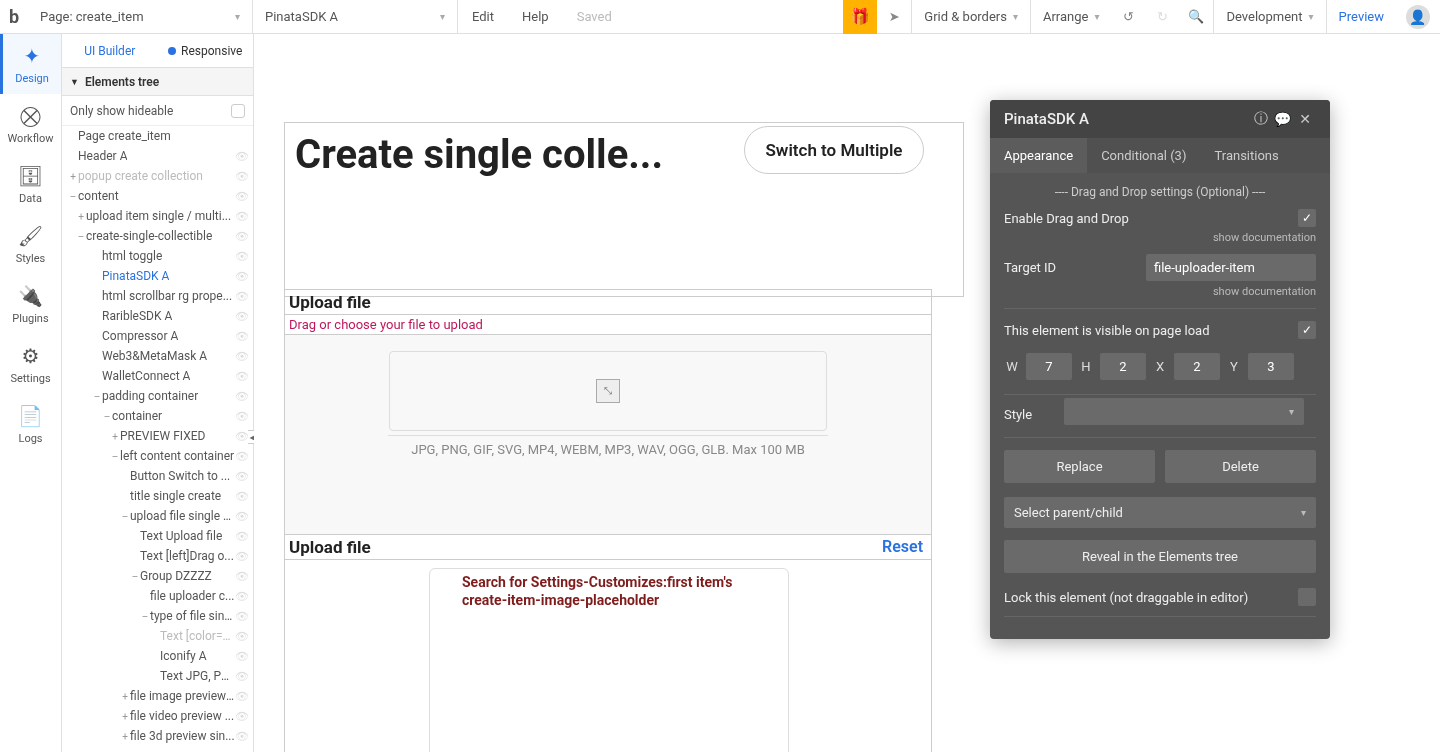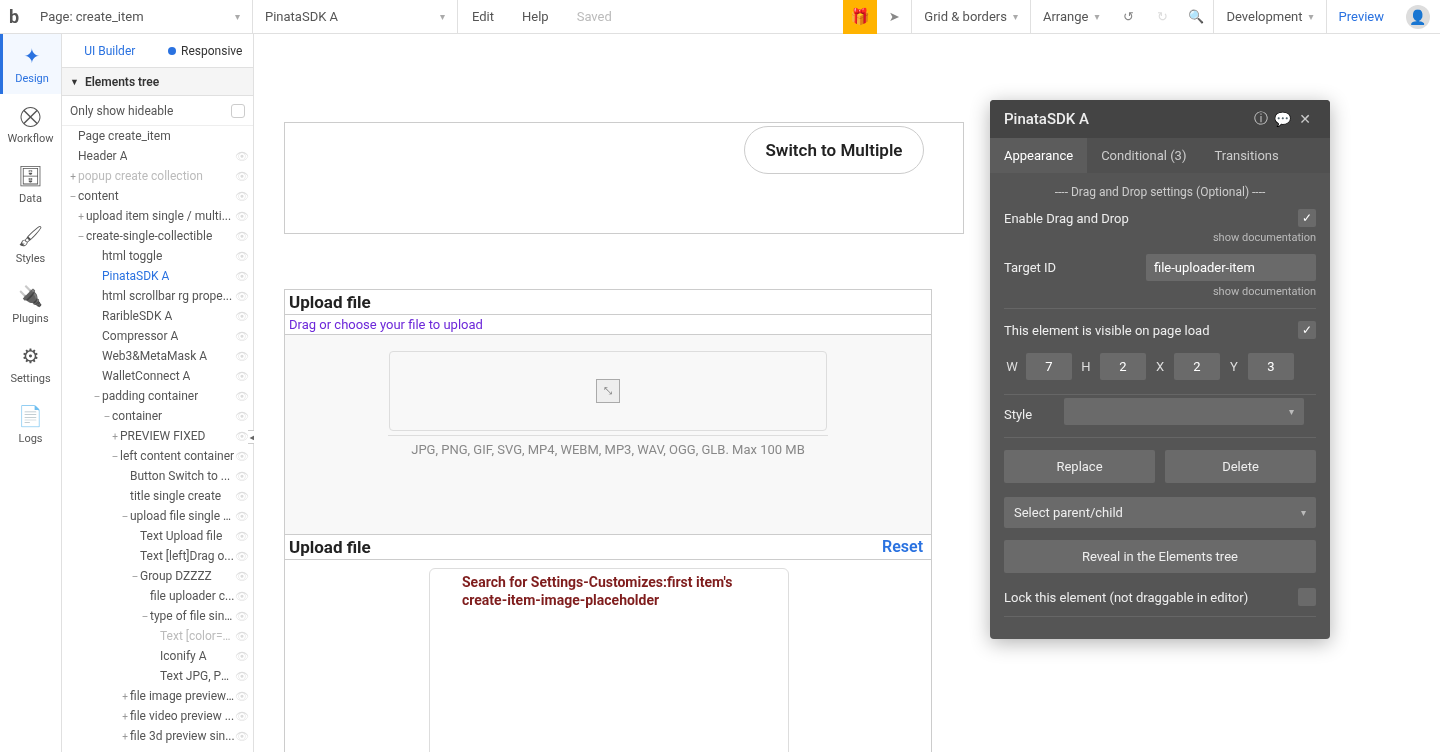--- a/index.html
+++ b/index.html
@@ -51,21 +51,21 @@
 
 
 .canvas-wrap { position: absolute; top: 34px; left: 254px; right: 0; bottom: 0; background: #fff; overflow: hidden; }
 .canvas-scroll { position: absolute; top: 0; left: 14px; width: 1100px; height: 100%; }
 .page-border { position: absolute; top: 88px; left: 16px; width: 680px; border: 1px solid #ccc; }
 .page-heading { font-size: 40px; font-weight: 700; color: #222; padding: 8px 10px; white-space: nowrap; overflow: hidden; text-overflow: ellipsis; width: 460px; }
 .switch-btn { position: absolute; top: 92px; left: 476px; width: 180px; height: 48px; border: 1px solid #ccc; border-radius: 24px; display: flex; align-items: center; justify-content: center; font-size: 17px; font-weight: 600; color: #222; background: #fff; }
 
 .upload-section { position:absolute; left:16px; top: 255px; width: 648px; }
 .ulabel { font-size: 17px; font-weight: 700; color: #222; border: 1px solid #ccc; padding: 2px 4px; }
-.uhint { font-size: 13px; color: #6d28d9; border: 1px solid #ccc; border-top: none; padding: 2px 4px; }
+.uhint { font-size: 13px; color: #be185d; border: 1px solid #ccc; border-top: none; padding: 2px 4px; }
 .uploader-box { border: 1px solid #ccc; border-top: none; height: 200px; background: #f8f8f8; position: relative; }
 .inner-uploader { position: absolute; top: 16px; left: 104px; right: 104px; height: 80px; border: 1px solid #ddd; border-radius: 4px; display:flex; align-items:center; justify-content:center; }
 .mini-sel { width: 24px; height: 24px; border: 1px solid #aaa; background: #eee; display:flex; align-items:center; justify-content:center; font-size: 10px; color:#666;}
 .file-types { position: absolute; top: 100px; left: 0; right: 0; text-align: center; font-size: 13px; color: #888; border-top:1px solid #ddd; padding-top:6px;width:440px;margin:0 auto; }
 
 .upload-section2 { position:absolute; left:16px; top: 500px; width: 648px; }
 .urow2 { display:flex; border:1px solid #ccc; }
 .urow2 .ulab2 { font-size:17px; font-weight:700; color:#222; padding:2px 4px; flex:1; }
 .urow2 .reset { font-size:16px; font-weight:600; color:#2a72e0; padding:2px 8px; cursor:pointer; }
 .preview-box { border:1px solid #ccc; border-top:none; height: 220px; position:relative; }
@@ -339,20 +339,21 @@
         <span class="eye">👁</span>
       </div>
     </div>
 </div>
 
 <div class="collapse-handle">◀</div>
 
 <div class="canvas-wrap">
   <div class="canvas-scroll">
     <div class="page-border">
+      <div class="page-heading">Create single colle...</div>
       <div style="height:110px;"></div>
     </div>
     <div class="switch-btn">Switch to Multiple</div>
 
     <div class="upload-section">
       <div class="ulabel">Upload file</div>
       <div class="uhint">Drag or choose your file to upload</div>
       <div class="uploader-box">
         <div class="inner-uploader">
           <div class="mini-sel">⤡</div>

